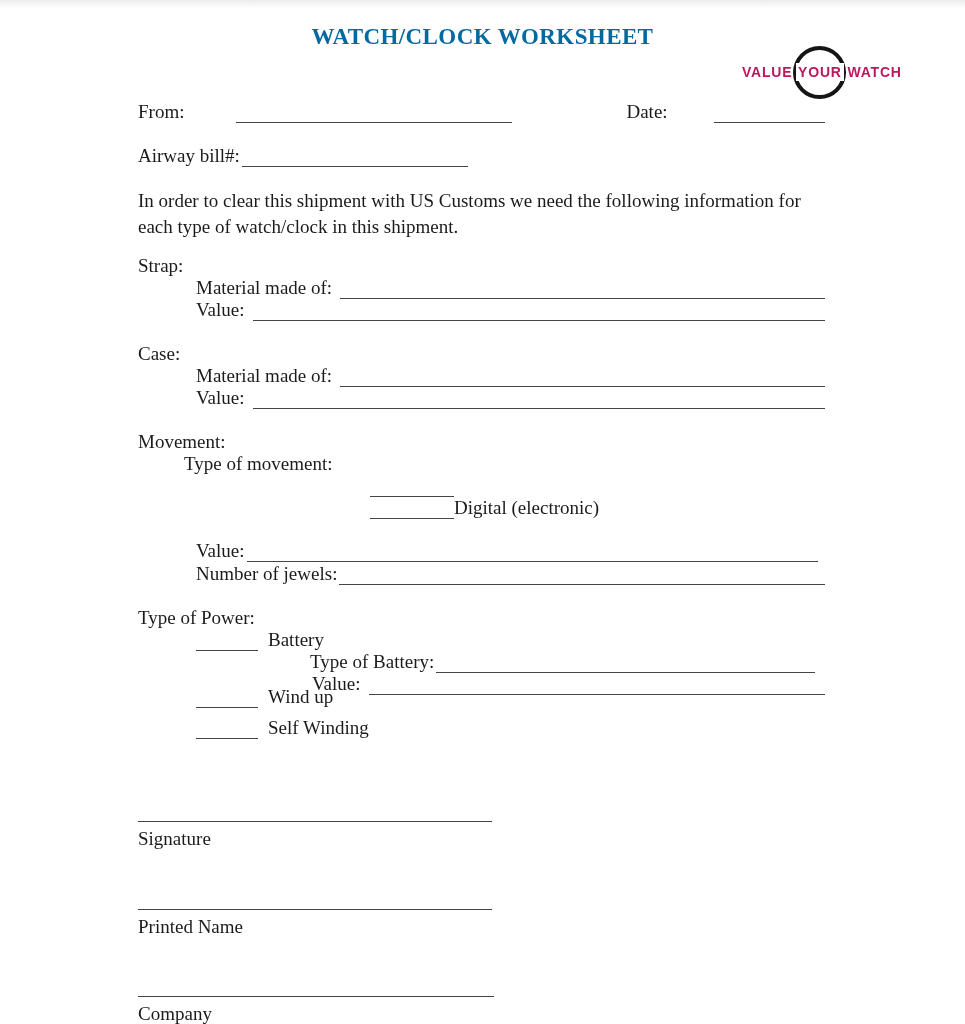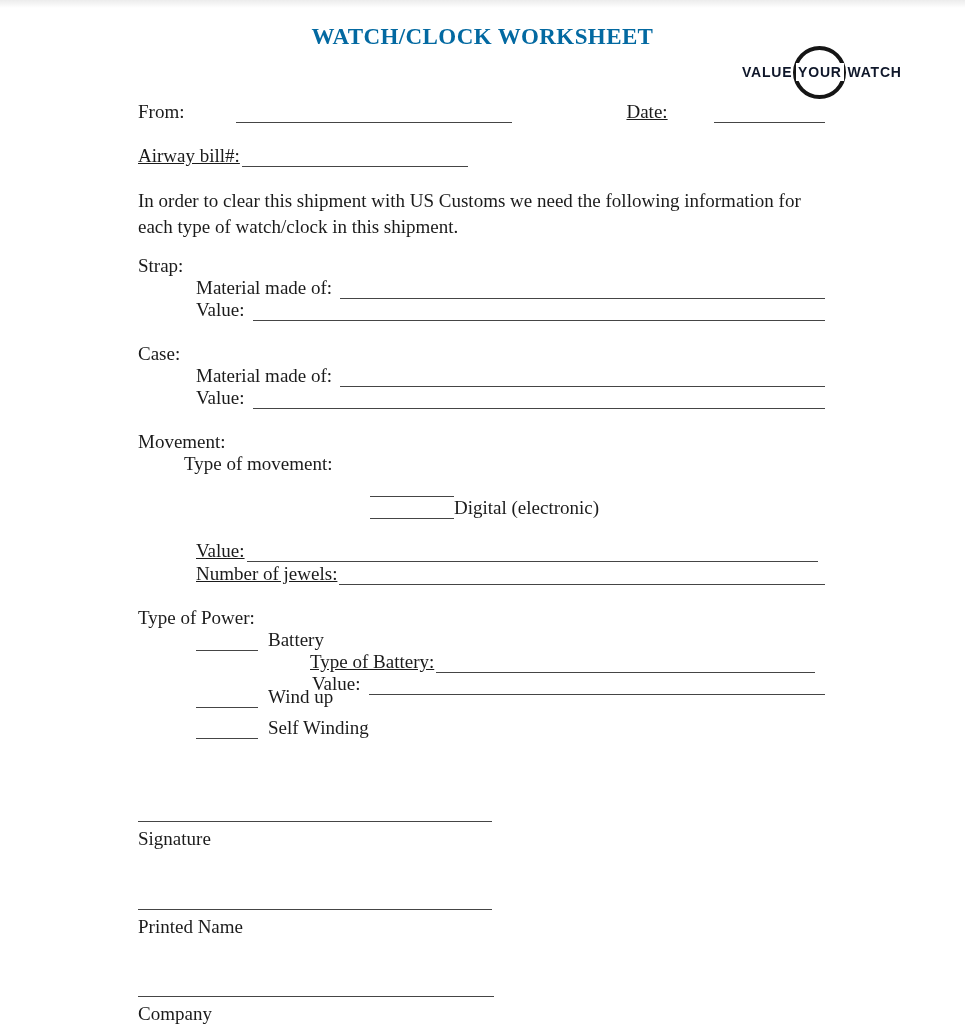--- a/index.html
+++ b/index.html
@@ -34,21 +34,21 @@
   .logo {
     position: absolute;
     top: 45px; left: 742px;
     height: 54px;
     display: flex;
     align-items: center;
     font-family: "Liberation Sans", sans-serif;
     font-size: 14px;
     font-weight: 700;
     letter-spacing: 0.8px;
-    color: #0f172a;
+    color: #be185d;
   }
   .logo-circle {
     position: relative;
     width: 53px; height: 53px;
     margin: 0 1px;
     display: flex;
     align-items: center;
     justify-content: center;
     flex: 0 0 auto;
   }
@@ -64,21 +64,21 @@
     background: #ffffff;
     padding: 1px 2px;
   }
   
   .row {
     position: absolute;
     display: flex;
     align-items: flex-end;
   }
   .lbl { white-space: pre; line-height: 22px; }
-  .mr2 { margin-right: 2px; text-decoration: underline; }
+  .mr2 { margin-right: 2px; }
   .mr8 { margin-right: 8px; }
   .mr10 { margin-right: 10px; }
   .blank {
     border-bottom: 1.4px solid #454545;
     height: 22px;
   }
   .grow { flex: 1 1 auto; }
   .intro {
     position: absolute;
     top: 188px; left: 138px;

